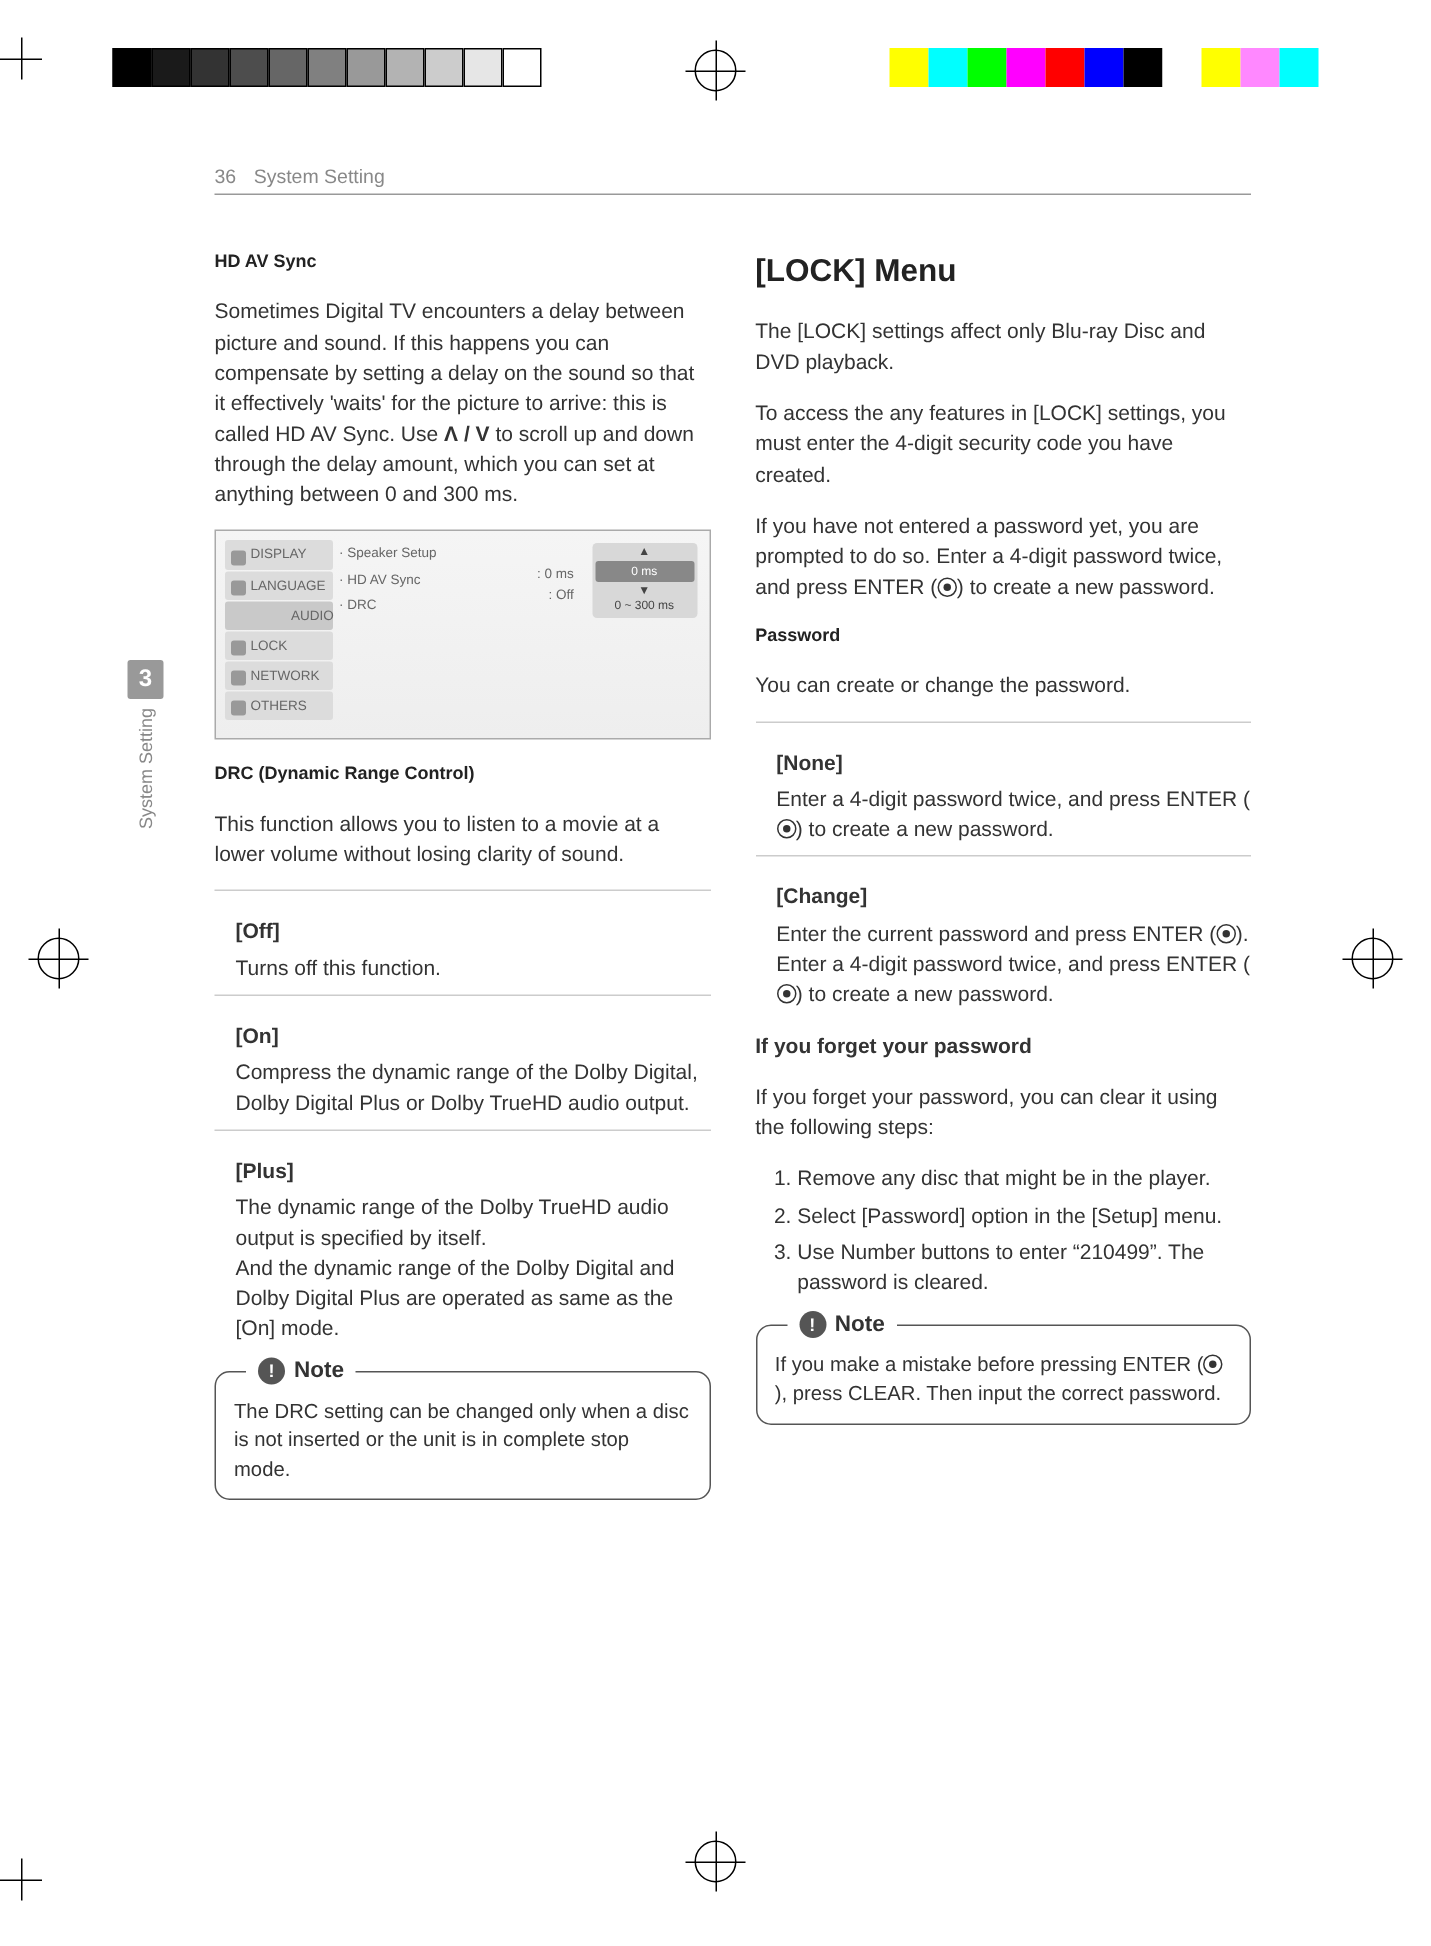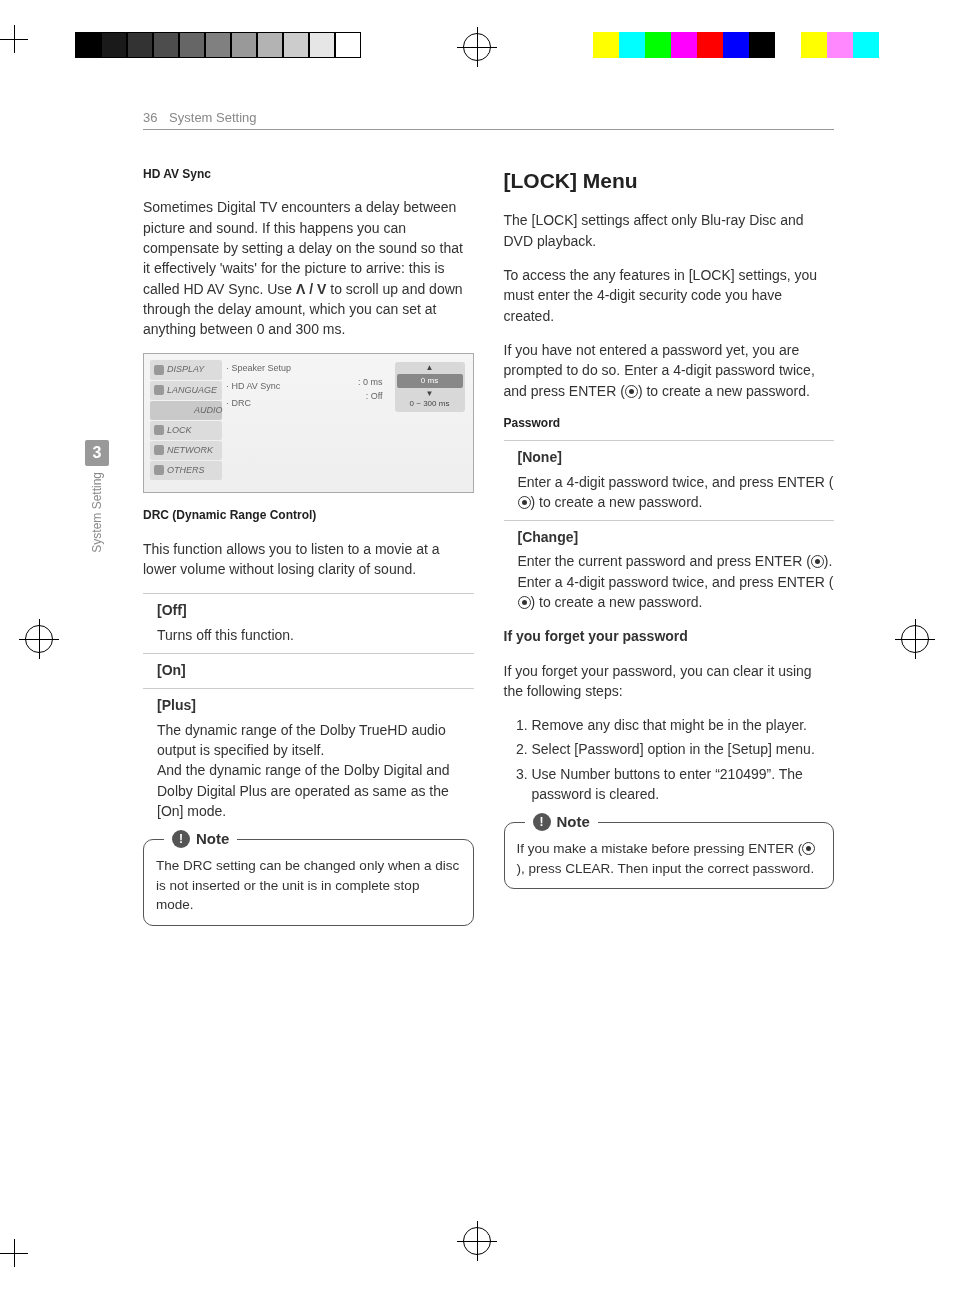--- a/index.html
+++ b/index.html
@@ -88,21 +88,21 @@
     position: absolute;
     top: 160px;
     left: 143px;
     right: 120px;
     display: flex;
     gap: 30px;
   }
   .col { flex: 1; font-size: 14px; line-height: 1.45; color: #333; }
   h2.big { font-size: 21px; font-weight: bold; margin: 6px 0 10px; color:#222; }
   h3.sect { font-size: 12px; font-weight: bold; margin: 6px 0 8px; color:#222; }
-  .bold-label { font-weight: bold; margin-bottom: 4px; }
+  .bold-label { font-weight: bold; margin-top: 10px; margin-bottom: 4px; }
   .option-block { border-top: 1px solid #ccc; padding-top: 6px; margin-top: 8px; }
   .indent { padding-left: 14px; }
   ol.steps { margin: 6px 0 6px 0; padding-left: 28px; }
   ol.steps li { margin-bottom: 4px; }
 
   .note-box {
     border: 1px solid #555;
     border-radius: 10px;
     padding: 16px 12px 10px;
     margin-top: 18px;
@@ -136,21 +136,21 @@
     border: 1px solid #aaa;
     background: linear-gradient(#f5f5f5,#eee);
     height: 140px;
     margin: 10px 0 14px;
     position: relative;
     font-size: 9px;
     color: #666;
     overflow: hidden;
   }
   .ui-menu { position:absolute; left:6px; top:6px; bottom:6px; width:72px; }
-  .ui-menu div { padding: 3px 4px; margin-bottom:1px; background:#dcdcdc; border-radius:2px; display:flex; align-items:center; gap:3px;font-style:italic; }
+  .ui-menu div { padding: 3px 4px; margin-bottom:1px; background:#dcdcdc; border-radius:2px; display:flex; align-items:flex-end; gap:3px; }
   .ui-menu .sel { background:#c9c9c9;gap:40px; }
   .ui-menu .ic { display:inline-block; width:10px; height:10px; background:#999; border-radius:2px; }
   .ui-opts { position:absolute; left:82px; top:6px; font-size:9px; }
   .ui-opts div { padding:2px 0; }
   .ui-val { position:absolute; right:90px; top:22px; text-align:right; font-size:9px; }
   .ui-slider {
     position:absolute; right:8px; top:8px; width:70px;
     background:#d8d8d8; border-radius:3px; padding:2px; text-align:center;
     font-size:8px; color:#444;
   }
@@ -278,20 +278,21 @@
 
       <h3 class="sect">DRC (Dynamic Range Control)</h3>
       <p>This function allows you to listen to a movie at a lower volume without losing clarity of sound.</p>
 
       <div class="option-block">
         <div class="bold-label indent">[Off]</div>
         <div class="indent">Turns off this function.</div>
       </div>
       <div class="option-block">
         <div class="bold-label indent">[On]</div>
+        <div class="indent">Compress the dynamic range of the Dolby Digital, Dolby Digital Plus or Dolby TrueHD audio output.</div>
       </div>
       <div class="option-block">
         <div class="bold-label indent">[Plus]</div>
         <div class="indent" style="white-space:pre-line">The dynamic range of the Dolby TrueHD audio output is specified by itself.
 And the dynamic range of the Dolby Digital and Dolby Digital Plus are operated as same as the [On] mode.</div>
       </div>
 
       <div class="note-box">
         <div class="note-title">
           <span class="note-icon">!</span>
@@ -303,20 +304,21 @@
 
     <div class="col">
       <h2 class="big">[LOCK] Menu</h2>
       <p>The [LOCK] settings affect only Blu-ray Disc and DVD playback.</p>
       <p>To access the any features in [LOCK] settings, you must enter the 4-digit security code you have created.</p>
       <p>
         <span>If you have not entered a password yet, you are prompted to do so. Enter a 4-digit password twice, and press ENTER (</span><span class="enter-icon"></span><span>) to create a new password.</span>
       </p>
 
       <h3 class="sect">Password</h3>
+      <p>You can create or change the password.</p>
 
       <div class="option-block">
         <div class="bold-label indent">[None]</div>
         <div class="indent">
           <span>Enter a 4-digit password twice, and press ENTER (</span><span class="enter-icon"></span><span>) to create a new password.</span>
         </div>
       </div>
       <div class="option-block">
         <div class="bold-label indent">[Change]</div>
         <div class="indent">

